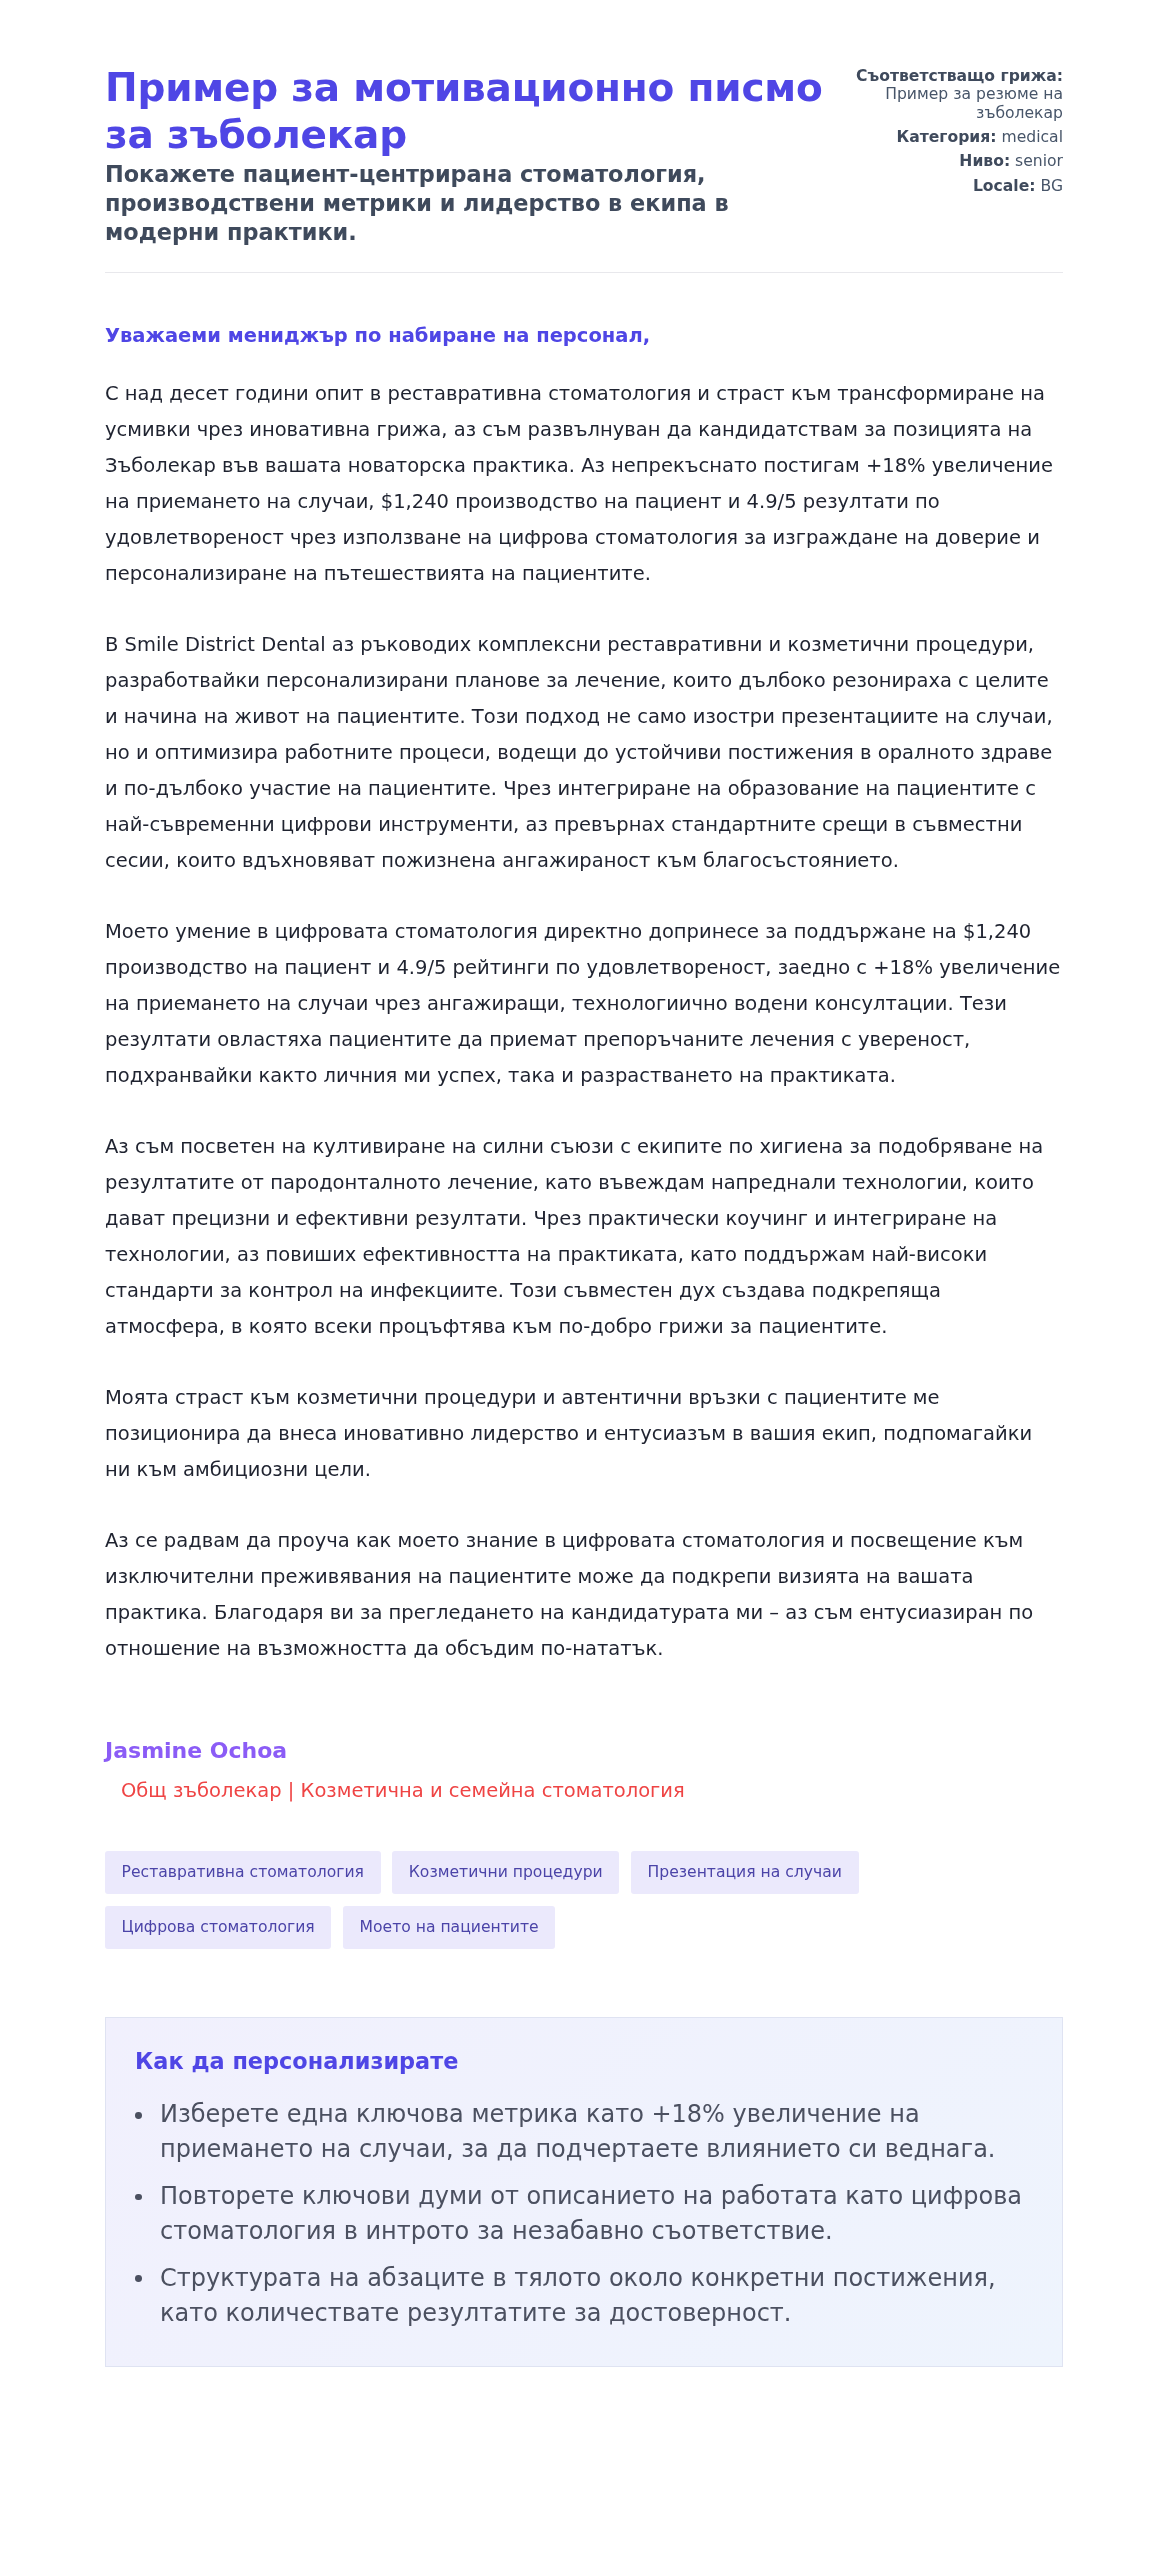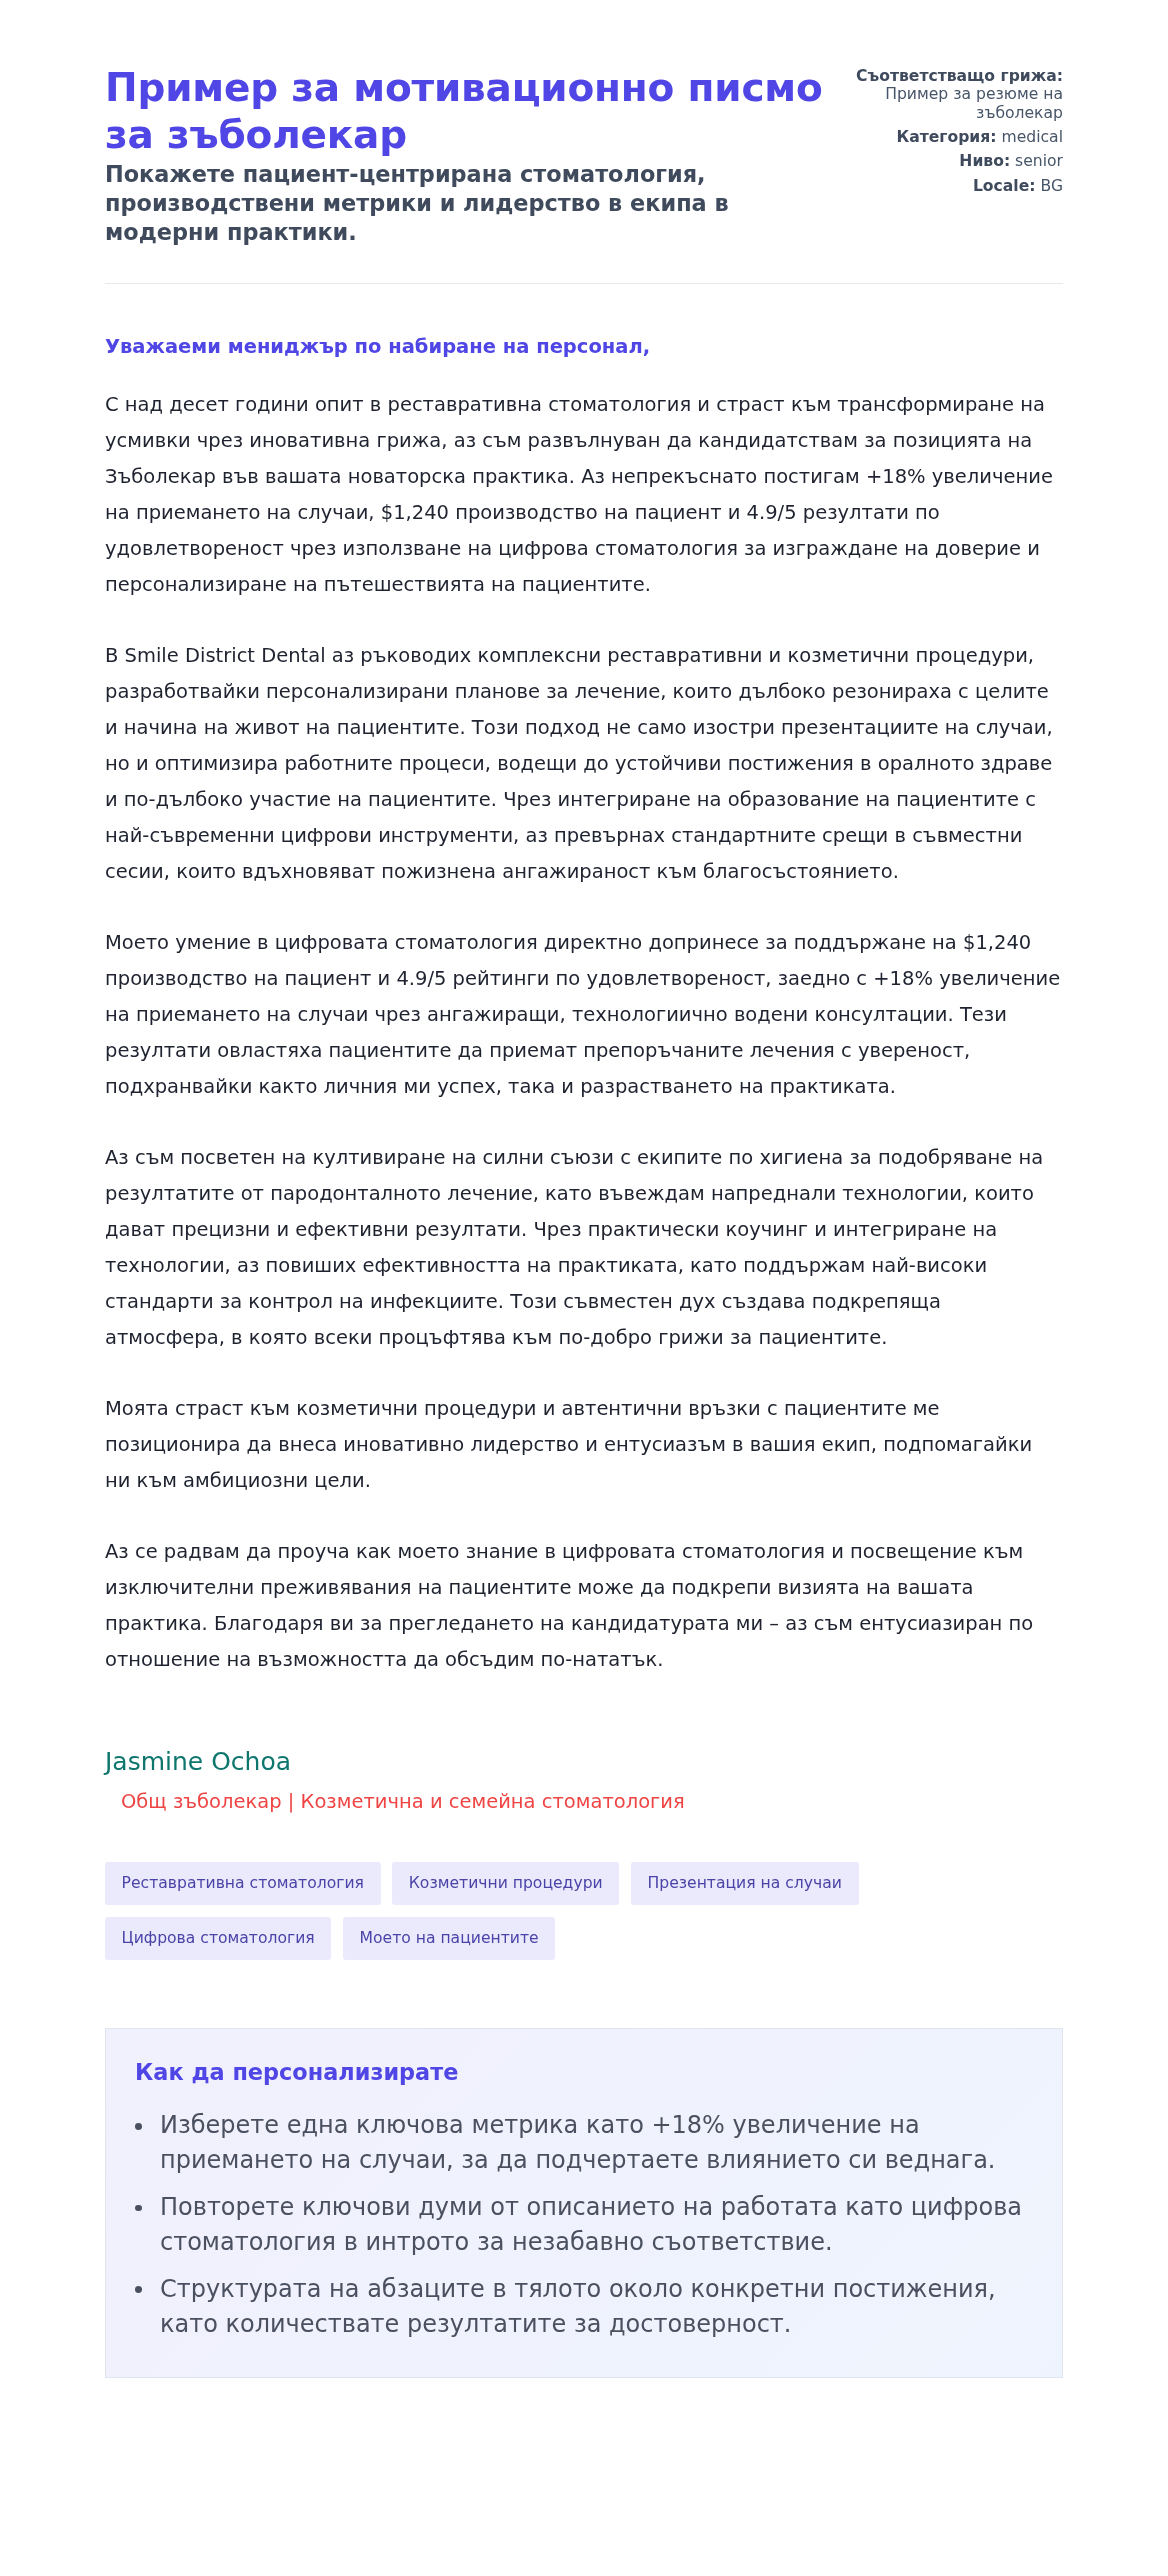--- a/index.html
+++ b/index.html
@@ -11,21 +11,21 @@
       color: #1a1a2e;
     }
     .page {
       width: 1168px;
       padding: 64px 105px 58px 105px;
     }
     .header {
       display: flex;
       justify-content: space-between;
       align-items: flex-start;
-      padding-bottom: 36px;
+      padding-bottom: 25px;
       border-bottom: 1.9px solid #e8e8ec;
     }
     .header-left { width: 720px; }
     .title {
       font-size: 39px;
       line-height: 47px;
       font-weight: bold;
       color: #4f46e5;
       letter-spacing: -0.2px;
     }
@@ -57,24 +57,24 @@
     .body-paragraphs { margin-top: 27px; }
     .para {
       font-size: 19.5px;
       line-height: 36px;
       color: #1f2330;
       margin-bottom: 35px;
     }
 
     .signature { margin-top: 70px; }
     .sig-name {
-      font-size: 25px;
+      font-size: 22px;
       line-height: 27px;
-      font-weight: normal;
-      color: #0f766e;
+      font-weight: bold;
+      color: #8b5cf6;
     }
     .sig-title {
       margin-top: 13.6px;
       font-size: 19.5px;
       line-height: 27px;
       color: #ef4444;
       margin-left: 16px;
     }
 
     .tags {

